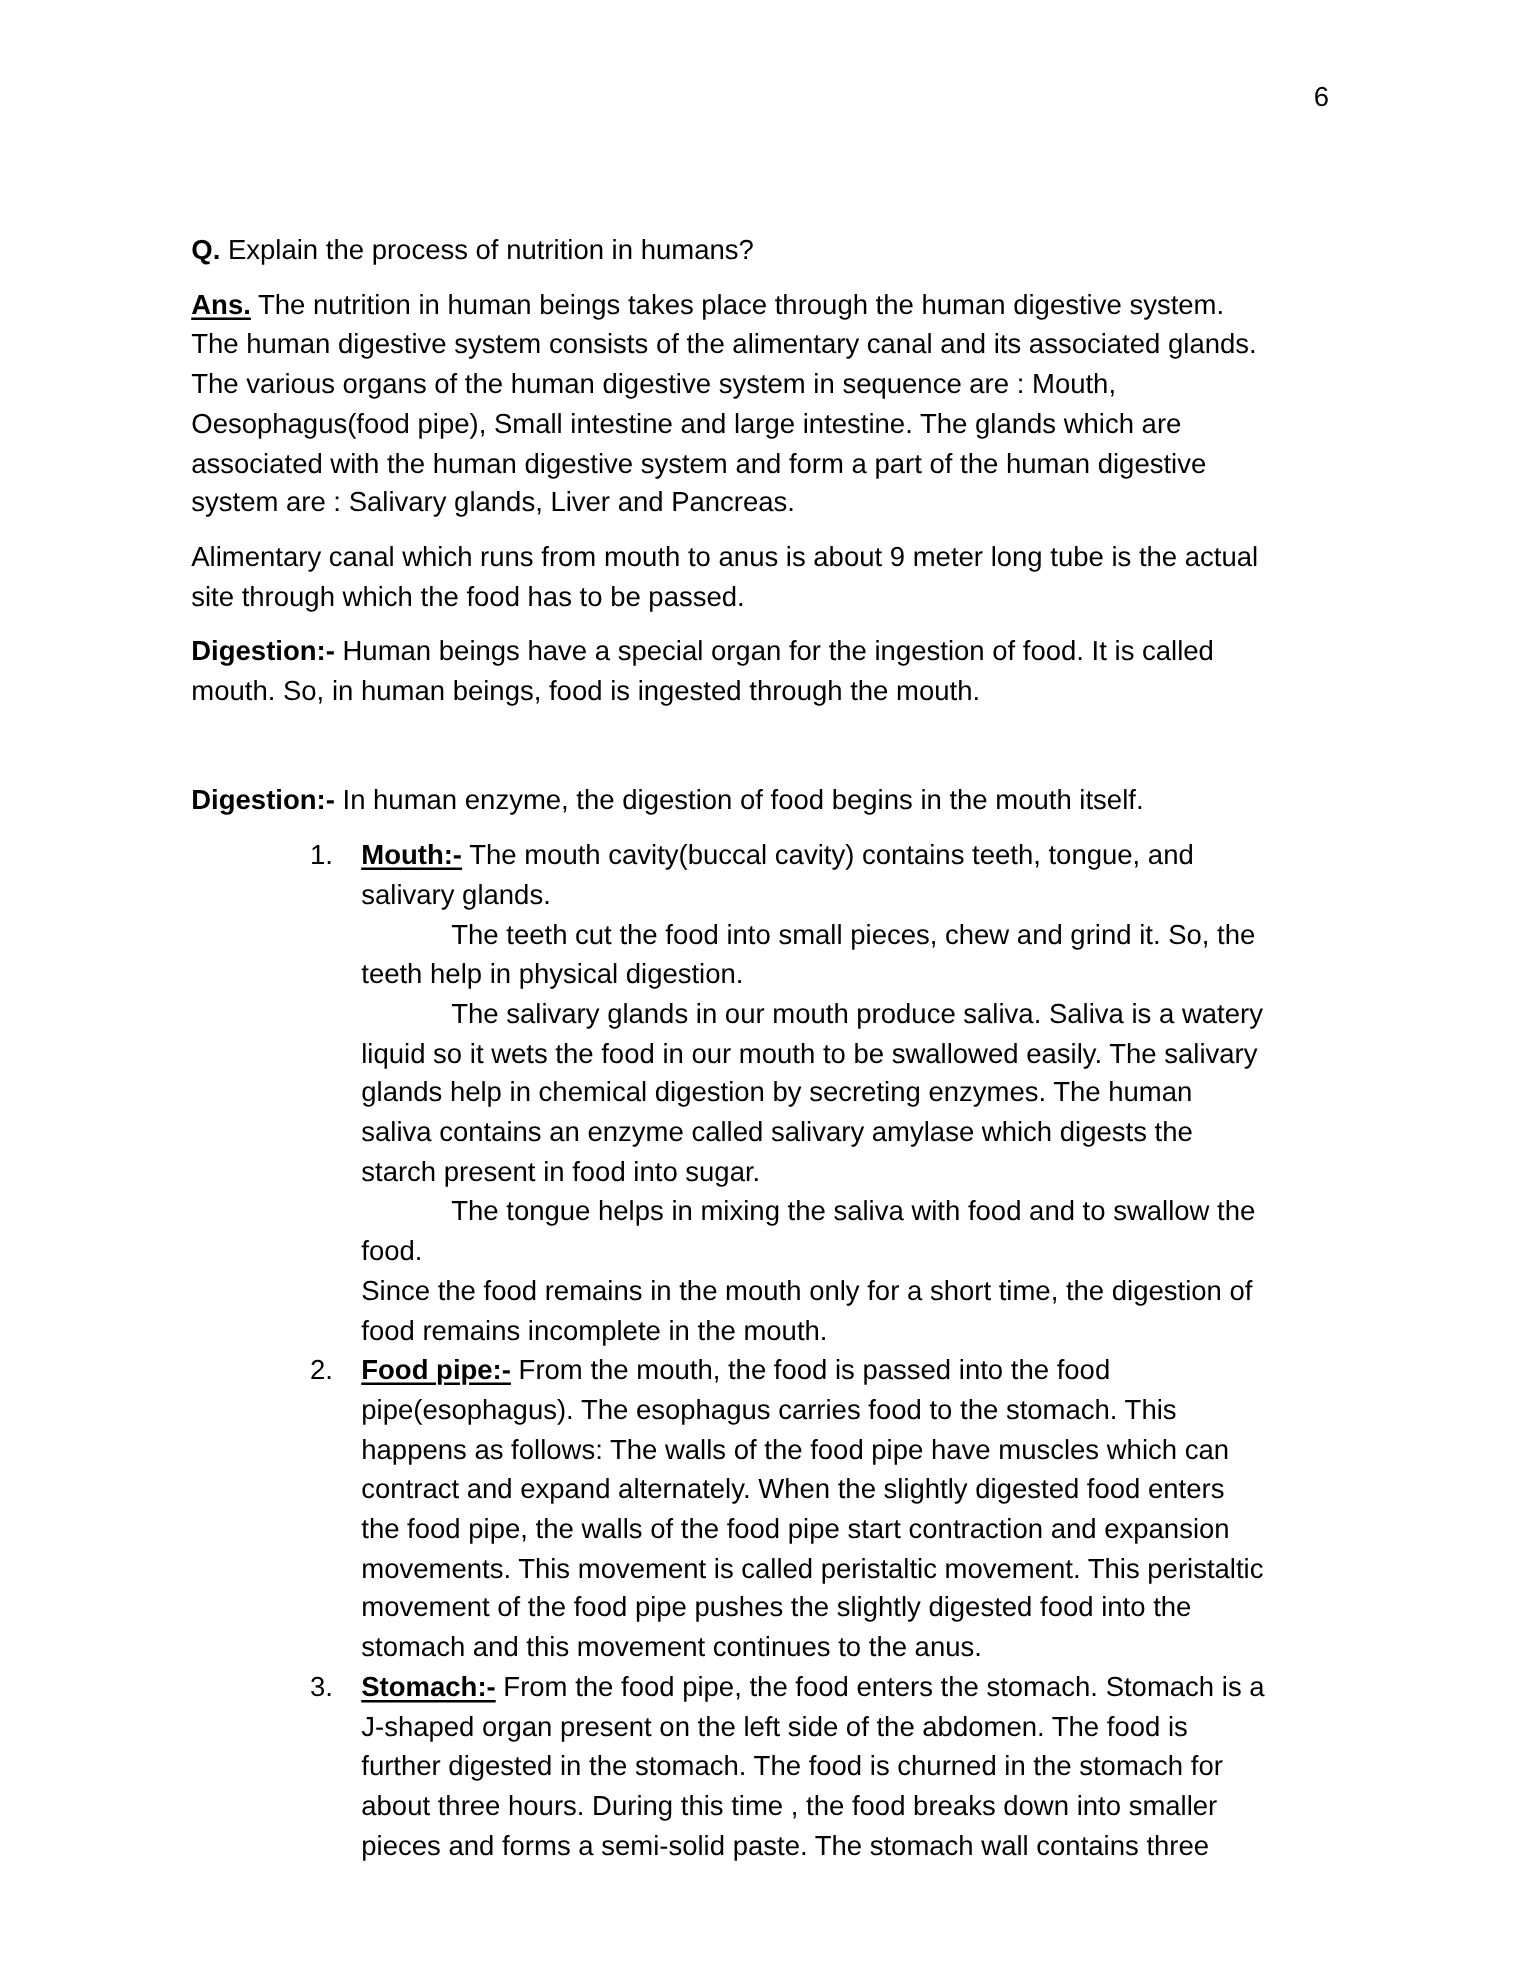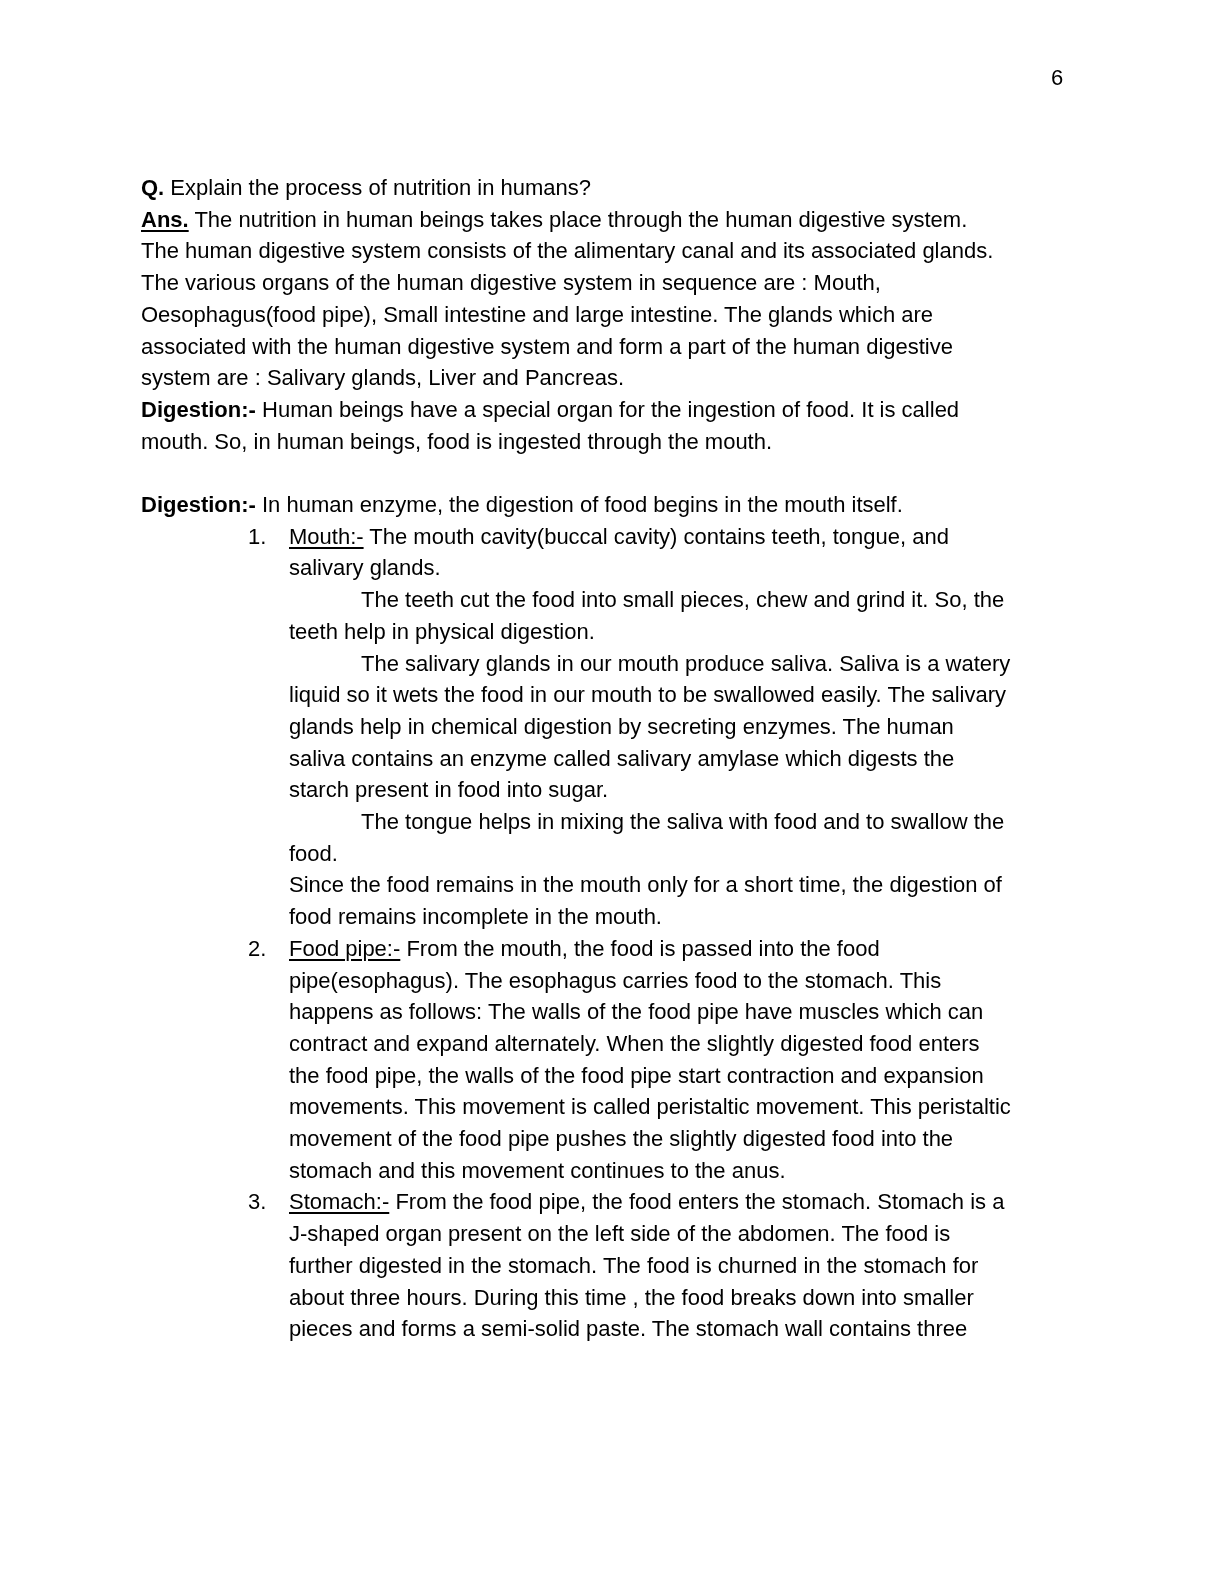--- a/index.html
+++ b/index.html
@@ -23,37 +23,38 @@
     top: 62px;
     left: 1051px;
   }
   .doc-body {
     position: absolute;
     top: 172px;
     left: 141px;
     width: 941px;
   }
   .para {
-    margin: 0;
+    margin: 12px;
     white-space: pre-wrap;
     tab-size: 72px;
   }
   .lead-bold {
     font-weight: bold;
   }
   .lead-bold-underline {
     font-weight: bold;
     text-decoration: underline;
     text-decoration-thickness: 2px;
     text-underline-offset: 3px;
   }
   .lead-underline {
     text-decoration: underline;
     text-decoration-thickness: 2px;
     text-underline-offset: 3px;
+    font-weight: bold;
   }
   .spacer-line {
     height: 31.7px;
   }
   .list-item {
     position: relative;
     padding-left: 148px;
     margin: 0;
     white-space: pre-wrap;
     tab-size: 72px;
@@ -76,20 +77,22 @@
 
     <p class="para"><span class="lead-bold">Q.</span><span> Explain the process of nutrition in humans?</span></p>
 
     <p class="para"><span class="lead-bold-underline">Ans.</span><span> The nutrition in human beings takes place through the human digestive system.
 The human digestive system consists of the alimentary canal and its associated glands.
 The various organs of the human digestive system in sequence are : Mouth,
 Oesophagus(food pipe), Small intestine and large intestine. The glands which are
 associated with the human digestive system and form a part of the human digestive
 system are : Salivary glands, Liver and Pancreas.</span></p>
 
+    <p class="para">Alimentary canal which runs from mouth to anus is about 9 meter long tube is the actual
+site through which the food has to be passed.</p>
 
     <p class="para"><span class="lead-bold">Digestion:-</span><span> Human beings have a special organ for the ingestion of food. It is called
 mouth. So, in human beings, food is ingested through the mouth.</span></p>
 
     <div class="spacer-line"></div>
 
     <p class="para"><span class="lead-bold">Digestion:-</span><span> In human enzyme, the digestion of food begins in the mouth itself.</span></p>
 
     <div>
 

